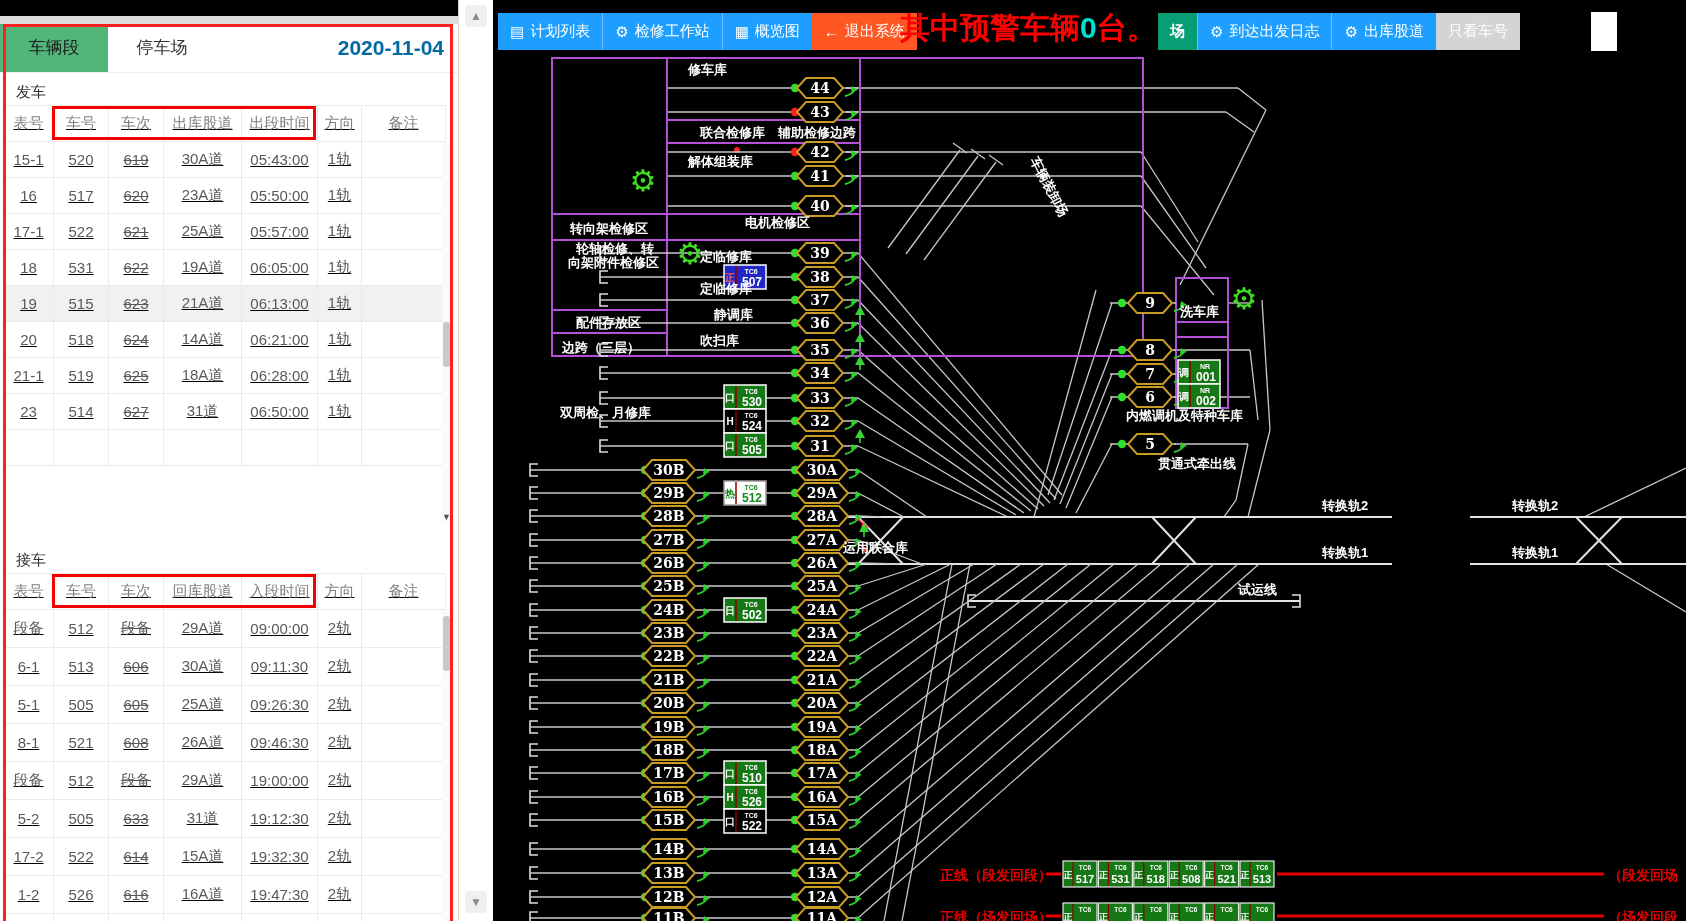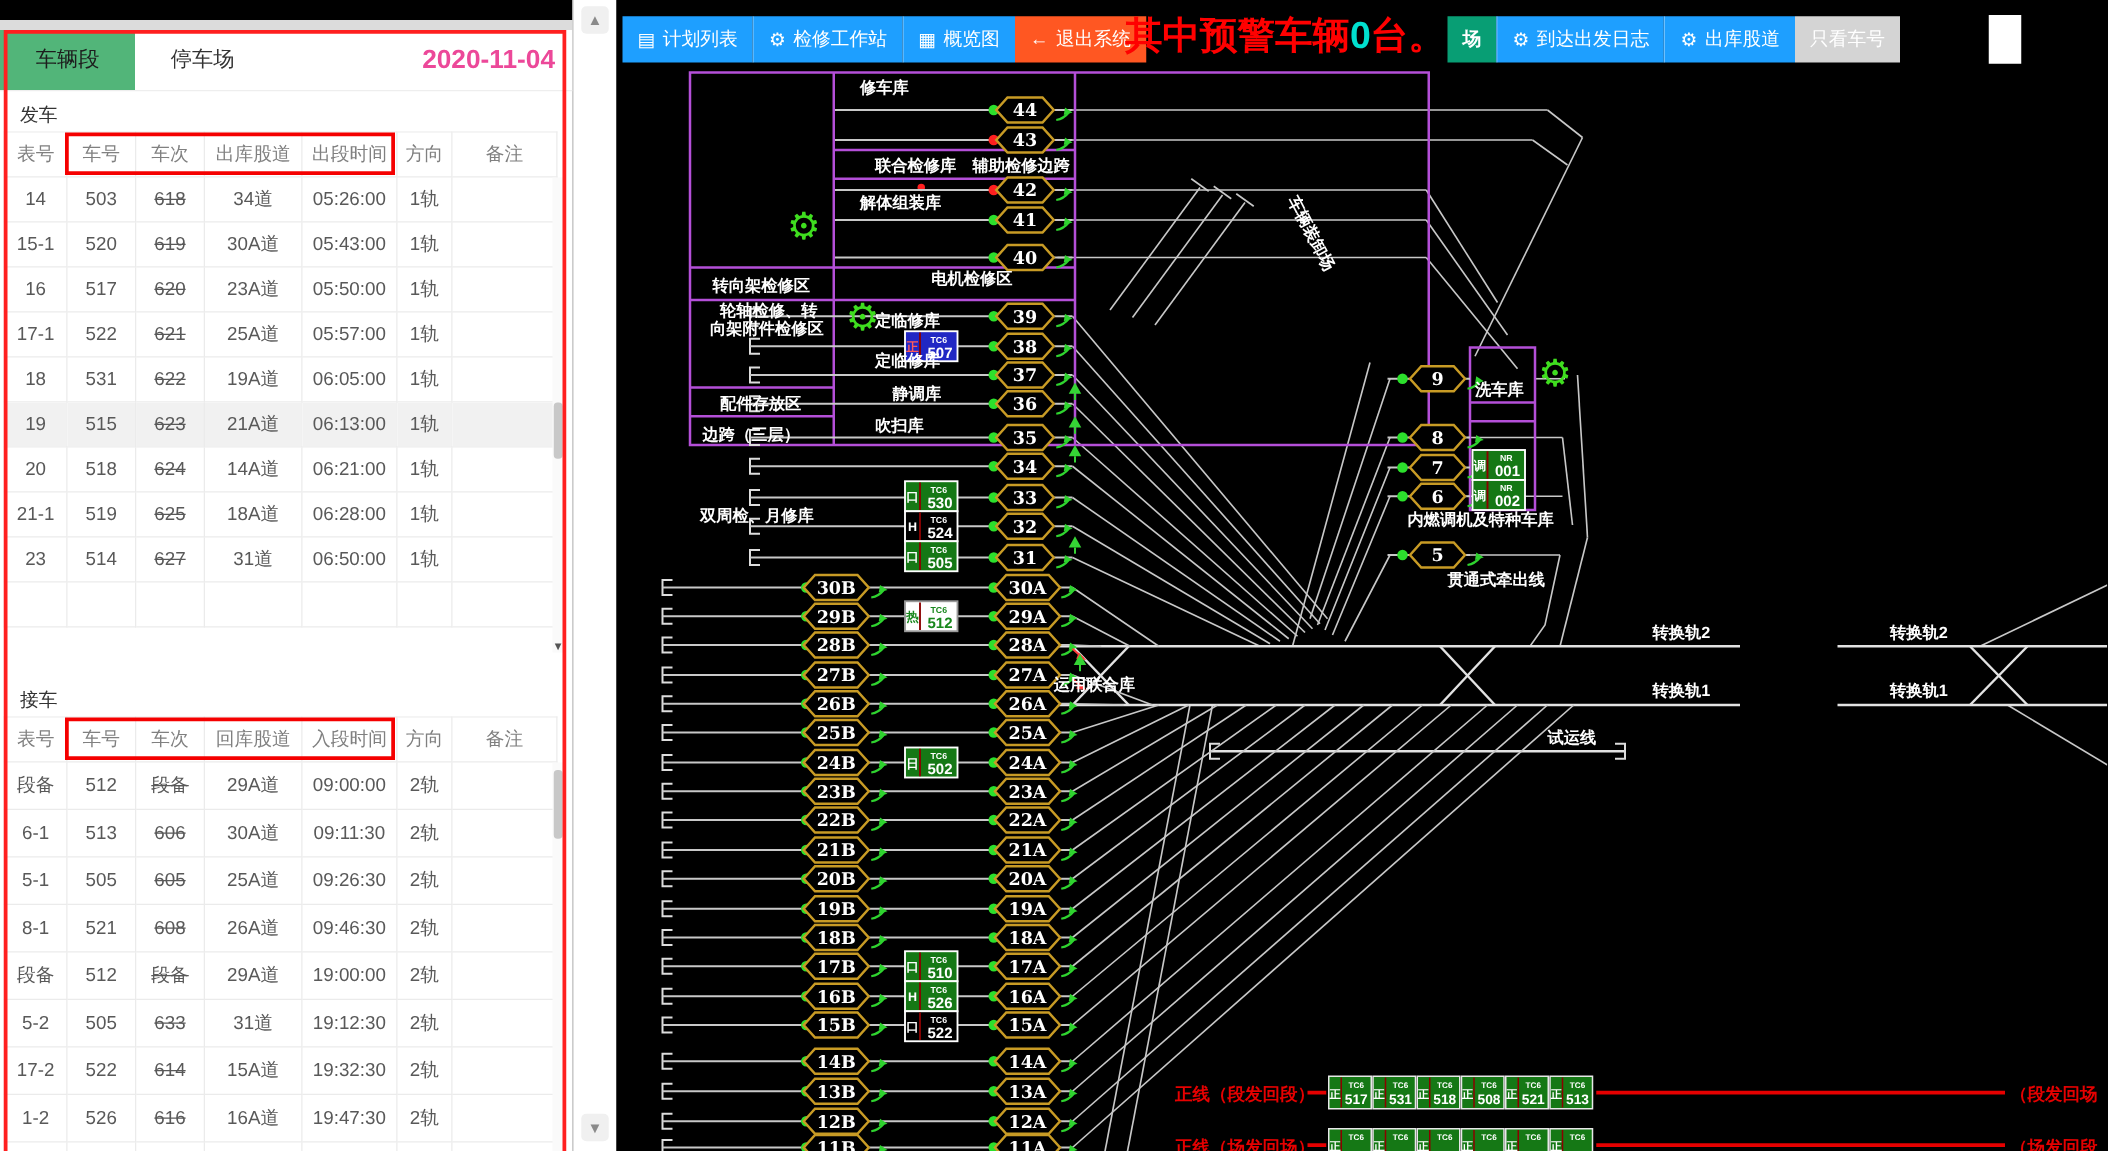--- a/index.html
+++ b/index.html
@@ -5,23 +5,23 @@
   html,body{margin:0;padding:0;background:#000;}
   #app{position:relative;width:1686px;height:921px;overflow:hidden;background:#000;font-family:"Liberation Sans",sans-serif;}
 
   
   #panel{position:absolute;left:0;top:16px;width:458px;height:921px;background:#fff;overflow:hidden;}
   #panel-topbar{height:8px;background:#dcdcdc;}
   .red-frame{position:absolute;left:3px;top:8px;width:450px;height:902px;border:3px solid #ff1f1f;box-sizing:border-box;pointer-events:none;z-index:9;}
   .tabs{display:flex;align-items:center;height:48px;background:#fff;border-bottom:1px solid #eee;}
   .tab{width:108px;height:48px;line-height:48px;text-align:center;font-size:17px;color:#333;cursor:pointer;}
   .tab.active{background:#52b579;color:#1d1d1d;}
-  .date{margin-left:auto;margin-right:14px;color:#ec4899;font-weight:bold;font-size:21px;text-align:center;}
+  .date{margin-left:auto;margin-right:14px;color:#0369a1;font-weight:bold;font-size:21px;text-align:center;}
   .section-label{font-size:15px;color:#333;padding:10px 0 6px 16px;height:16px;}
-  .twrap{position:relative;width:452px;overflow:hidden;}
+  .twrap{position:relative;width:452px;overflow:hidden;text-decoration:underline;}
   #depart-wrap{height:418px;}
   #arrive-wrap{height:372px;}
   table{border-collapse:collapse;width:442px;table-layout:fixed;margin-left:3px;}
   th,td{border:1px solid #ebebeb;height:35px;text-align:center;font-size:15px;color:#595959;overflow:hidden;white-space:nowrap;padding:0;}
   th{color:#808080;font-weight:normal;background:#fff;}
   #arrive-table td{height:37px;}
   .strike{text-decoration:line-through;}
   tr.hl{background:#f1f1f1;}
   .hdr-box{position:absolute;top:1px;left:52px;width:264px;height:34px;border:3px solid #f50000;box-sizing:border-box;z-index:4;pointer-events:none;}
   .tscroll{position:absolute;right:1px;top:37px;bottom:1px;width:9px;background:#fafafa;}
@@ -77,29 +77,20 @@
               <th>表号</th>
               <th>车号</th>
               <th>车次</th>
               <th>出库股道</th>
               <th>出段时间</th>
               <th>方向</th>
               <th>备注</th>
             </tr>
           </thead>
         <tbody>
-            <tr>
-              <td><span>14</span></td>
-              <td><span>503</span></td>
-              <td><span class="strike">618</span></td>
-              <td><span>34道</span></td>
-              <td><span>05:26:00</span></td>
-              <td><span>1轨</span></td>
-              <td><span></span></td>
-            </tr>
             <tr>
               <td><span>15-1</span></td>
               <td><span>520</span></td>
               <td><span class="strike">619</span></td>
               <td><span>30A道</span></td>
               <td><span>05:43:00</span></td>
               <td><span>1轨</span></td>
               <td><span></span></td>
             </tr>
             <tr>

